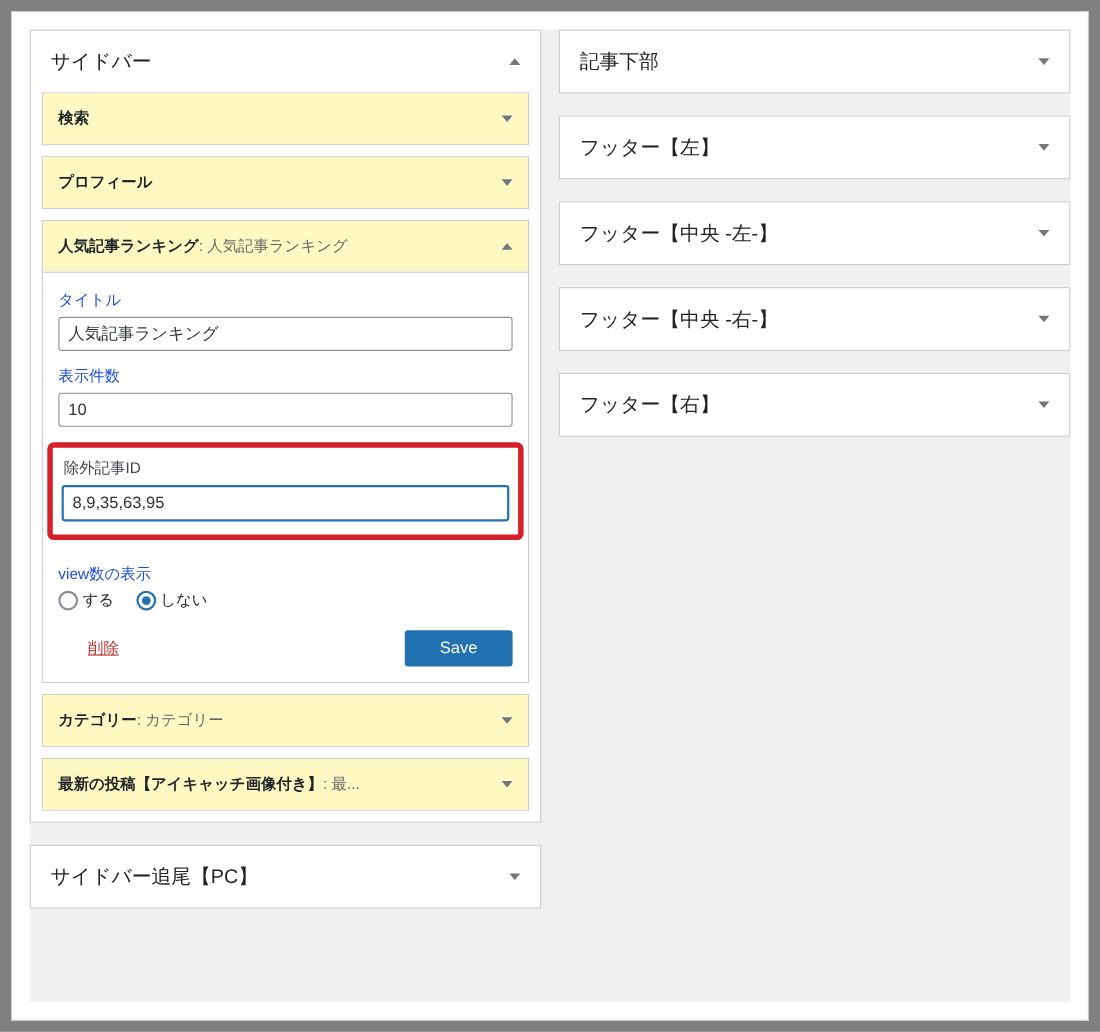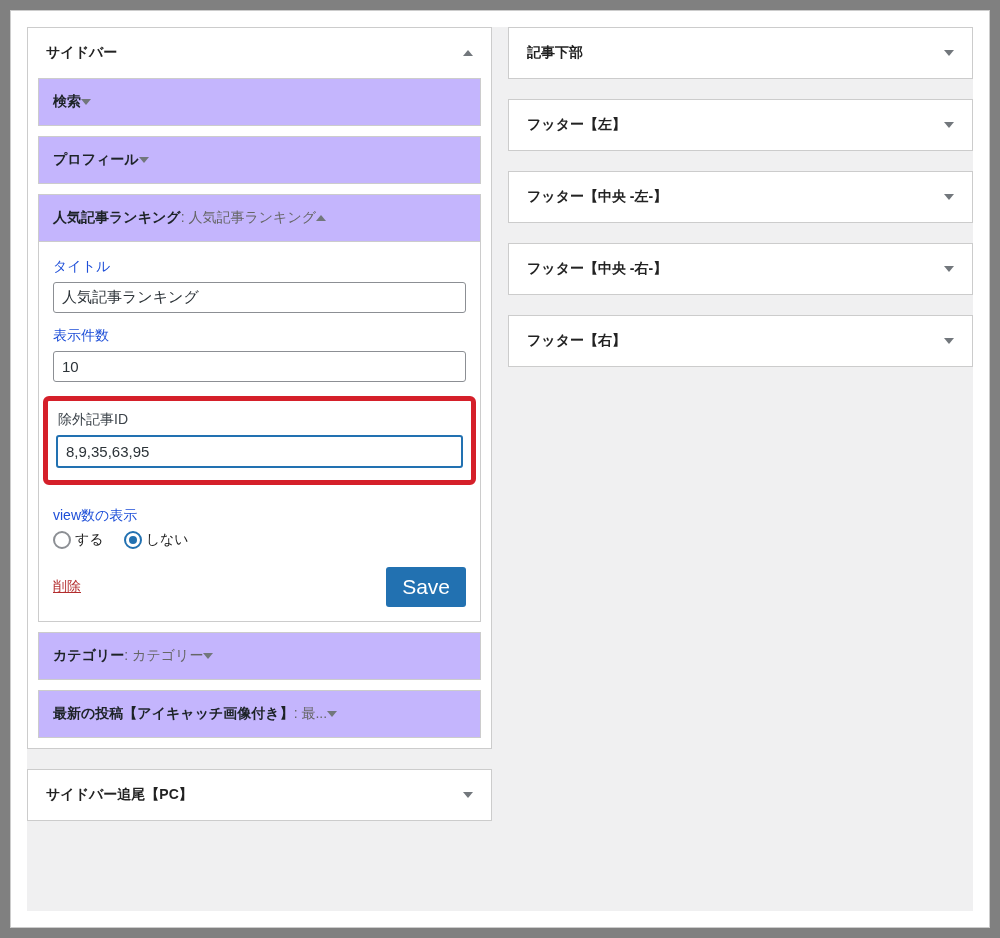--- a/index.html
+++ b/index.html
@@ -34,42 +34,43 @@
       margin-bottom: 20px;
     }
     .widget-area-header {
       display: flex;
       align-items: center;
       justify-content: space-between;
       padding: 16px 18px;
       cursor: pointer;
     }
     .widget-area-header h3 {
-      font-size: 14px;
-      font-weight: 700;
+      font-size: 18px;
+      font-weight: 400;
     }
     .toggle-icon {
       width: 0; height: 0;
       border-left: 5px solid transparent;
       border-right: 5px solid transparent;
     }
     .toggle-icon.collapsed { border-top: 6px solid #72777c; }
     .toggle-icon.expanded { border-bottom: 6px solid #72777c; }
     .widget-list { padding: 0 10px 10px 10px; }
     .widget {
       background: #fafafa;
       border: 1px solid #ccc;
       margin-bottom: 10px;
     }
     .widget-header {
       display: flex;
       align-items: center;
+      justify-content: space-between;
       padding: 14px 14px;
       cursor: pointer;
-      background: #c4b5fd;
+      background: #fef9c3;
     }
     .widget-title { font-size: 14px; font-weight: 600; color: #1d2327; }
     .widget-title .subtitle { font-weight: 400; color: #666; }
     .widget-body {
       background: #fff;
       border-top: 1px solid #ccc;
       padding: 16px 14px 14px 14px;
     }
     .form-row { margin-bottom: 14px; }
     .form-row label { display: block; margin-bottom: 6px; color: #1d4ed8; font-size: 14px; }
@@ -102,25 +103,25 @@
       color: #2c3338;
     }
     .radio-group { margin-top: 6px; display: flex; gap: 20px; align-items: flex-end; }
     .radio-opt { display: flex; align-items: center; gap: 4px; cursor: pointer; }
     .radio-circle {
       width: 18px; height: 18px; border: 2px solid #8c8f94;
       border-radius: 50%; display: inline-flex; align-items: center; justify-content: center;
     }
     .radio-circle.checked { border-color: #2271b1; }
     .radio-dot { width: 8px; height: 8px; background: #2271b1; border-radius: 50%; }
-    .widget-footer { display: flex; justify-content: space-between; align-items: center; margin-top: 18px; }
+    .widget-footer { display: flex; justify-content: space-between; align-items: center; margin-top: 18px; margin-left: 27px; }
     .delete-link { color: #b32d2e; text-decoration: underline; cursor: pointer; font-size: 14px; }
     .save-btn {
       background: #2271b1; color: #fff; border: none;
-      padding: 8px 16px; font-size: 21px; border-radius: 3px; cursor: pointer;
+      padding: 8px 32px; font-size: 15px; border-radius: 3px; cursor: pointer;
     }
   </style>
 </head>
 <body>
 
 <div class="outer">
   <div class="inner-bg">
 
     <div class="column">
 

